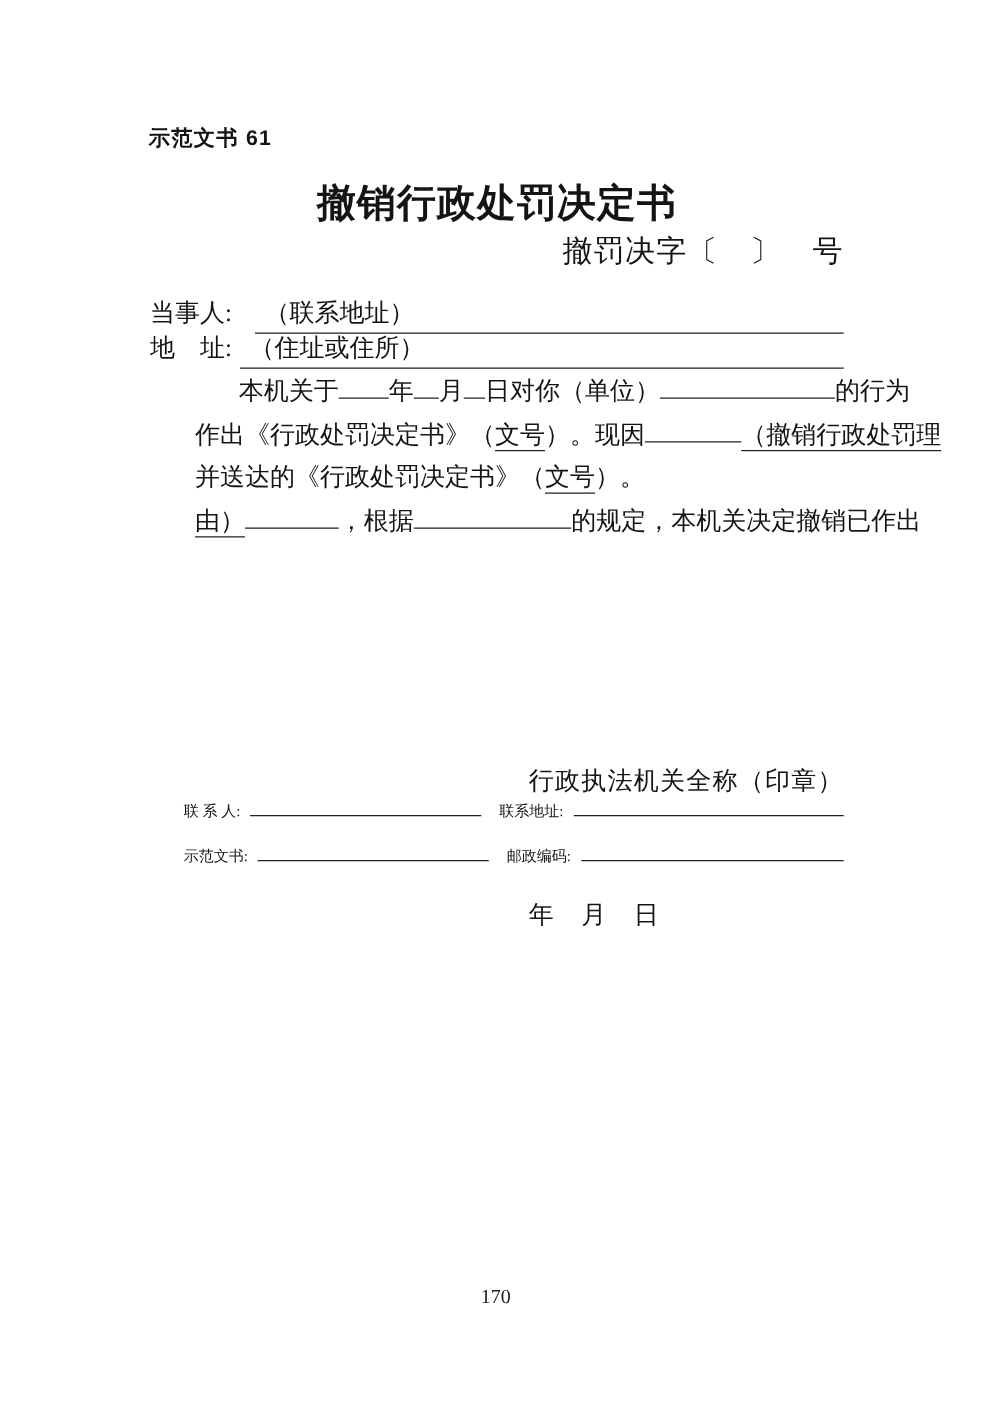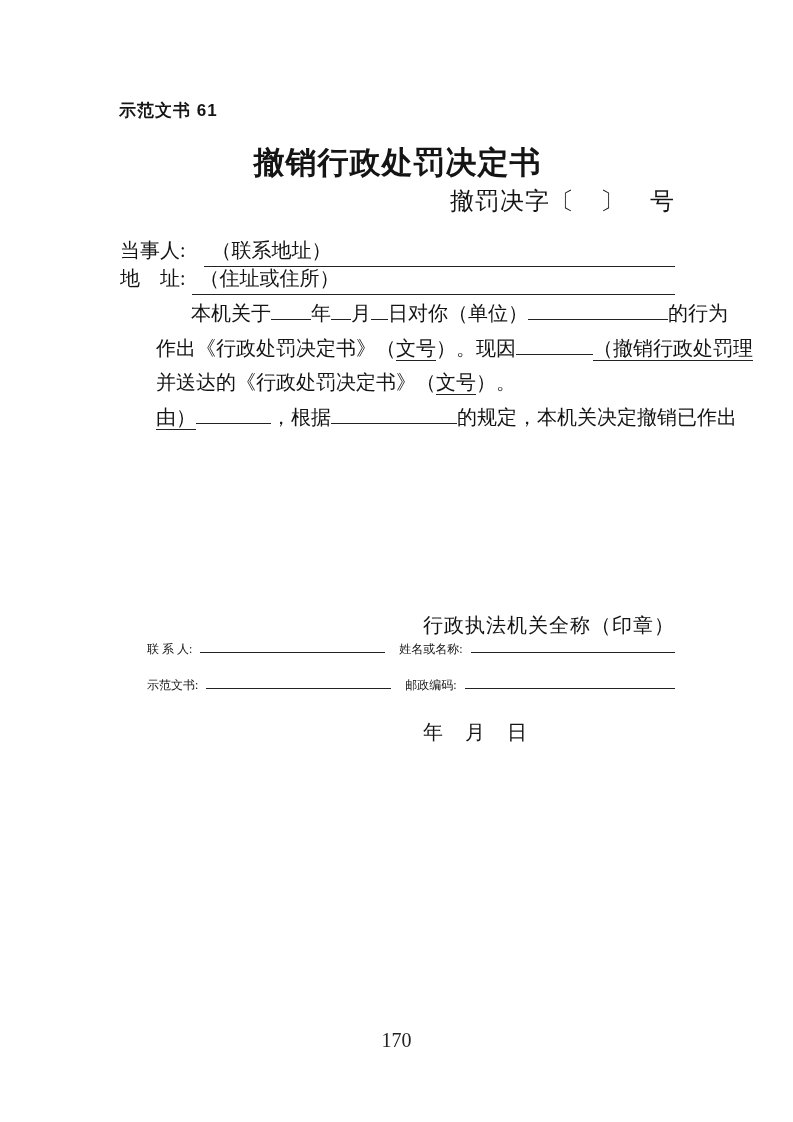--- a/index.html
+++ b/index.html
@@ -101,21 +101,21 @@
     margin-left: 8px;
   }
   .cline.first  { width: 185px; }
   .cline.second { flex: 1; }
   .clabel.second { margin-left: 14px; }
 
   .page-number {
     position: absolute;
     left: 0; top: 1029px; width: 100%;
     text-align: center;
-    font-size: 20px;
+    font-size: 16px;
     color: #222;
   }
 </style>
 </head>
 <body>
 
 <div class="page">
 
   <div class="doc-label">示范文书 61</div>
 
@@ -141,19 +141,19 @@
       <div class="pline"><span>并送达的《行政处罚决定书》（</span><span class="u">文号</span><span>）。</span></div>
       <div class="pline"><span class="u">由）</span><span class="blank" style="width: 75px;"></span><span>，根据</span><span class="blank" style="width: 126px;"></span><span>的规定，本机关决定撤销已作出</span></div>
     </div>
 
   <div class="signature">
     <div class="sig-org">行政执法机关全称（印章）</div>
     <div class="sig-date">年　月　日</div>
   </div>
 
   <div class="contacts" id="contacts">
-      <div class="contact-row"><span class="clabel">联 系 人:</span><span class="cline first"></span><span class="clabel second">姓名或名称:</span><span class="cline second"></span></div>
+      <div class="contact-row"><span class="clabel">联 系 人:</span><span class="cline first"></span><span class="clabel second">联系地址:</span><span class="cline second"></span></div>
       <div class="contact-row"><span class="clabel">示范文书:</span><span class="cline first"></span><span class="clabel second">邮政编码:</span><span class="cline second"></span></div>
     </div>
 
   <div class="page-number">170</div>
 
 </div>
 
 </body></html>

